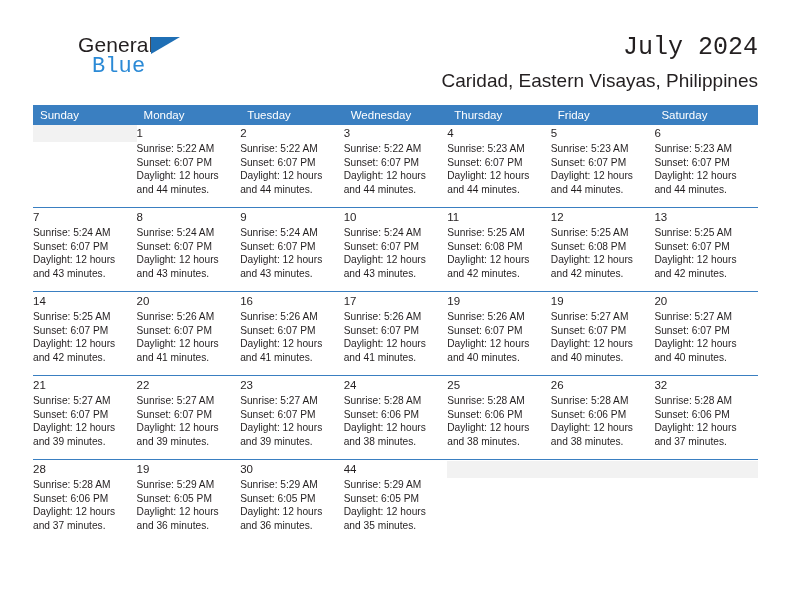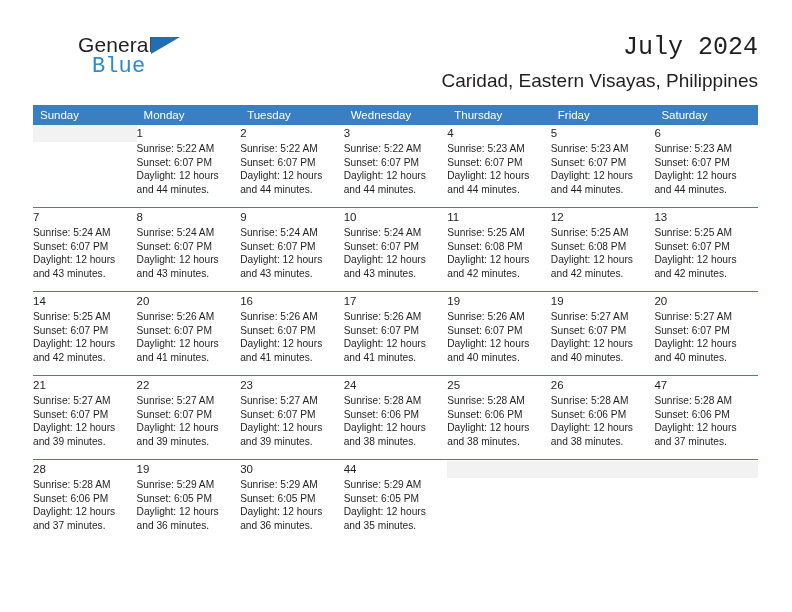--- a/index.html
+++ b/index.html
@@ -363,21 +363,21 @@
           <td></td>
           <td></td>
         </tr>
         <tr>
           <td class="daynum">21</td>
           <td class="daynum">22</td>
           <td class="daynum">23</td>
           <td class="daynum">24</td>
           <td class="daynum">25</td>
           <td class="daynum">26</td>
-          <td class="daynum">47</td>
+          <td class="daynum">32</td>
         </tr>
         <tr>
           <td class="cell-body">
             <div>Sunrise: 5:27 AM</div>
             <div>Sunset: 6:07 PM</div>
             <div class="dl">Daylight: 12 hours</div>
             <div class="dl">and 39 minutes.</div>
           </td>
           <td class="cell-body">
             <div>Sunrise: 5:27 AM</div>

